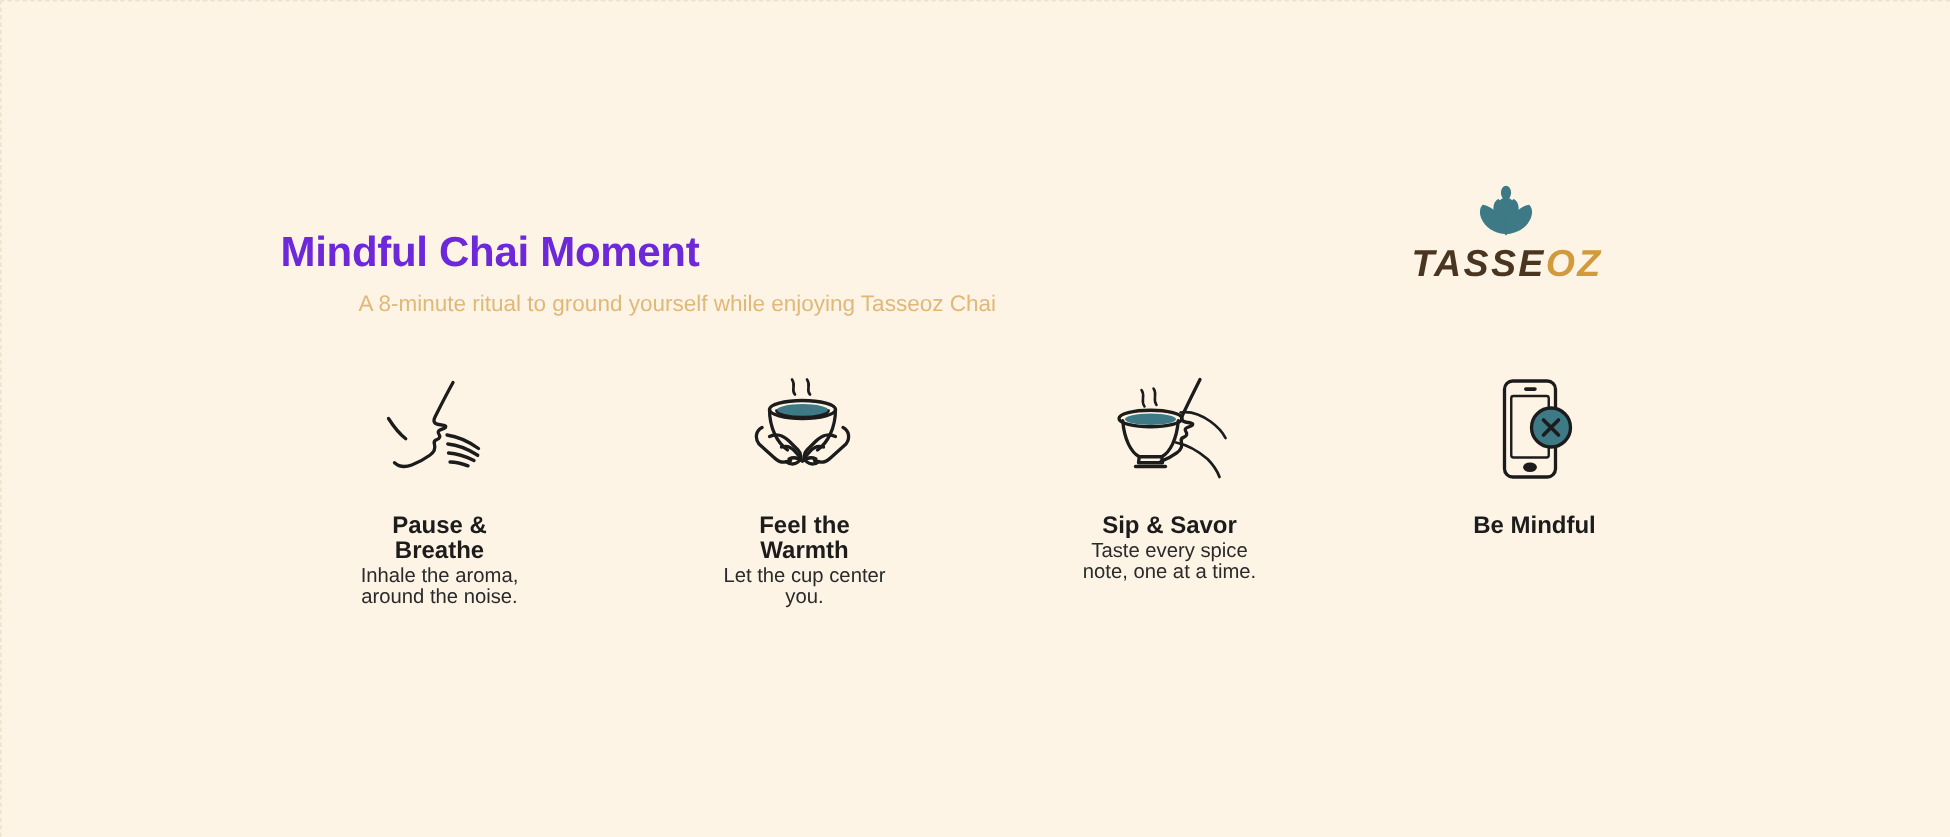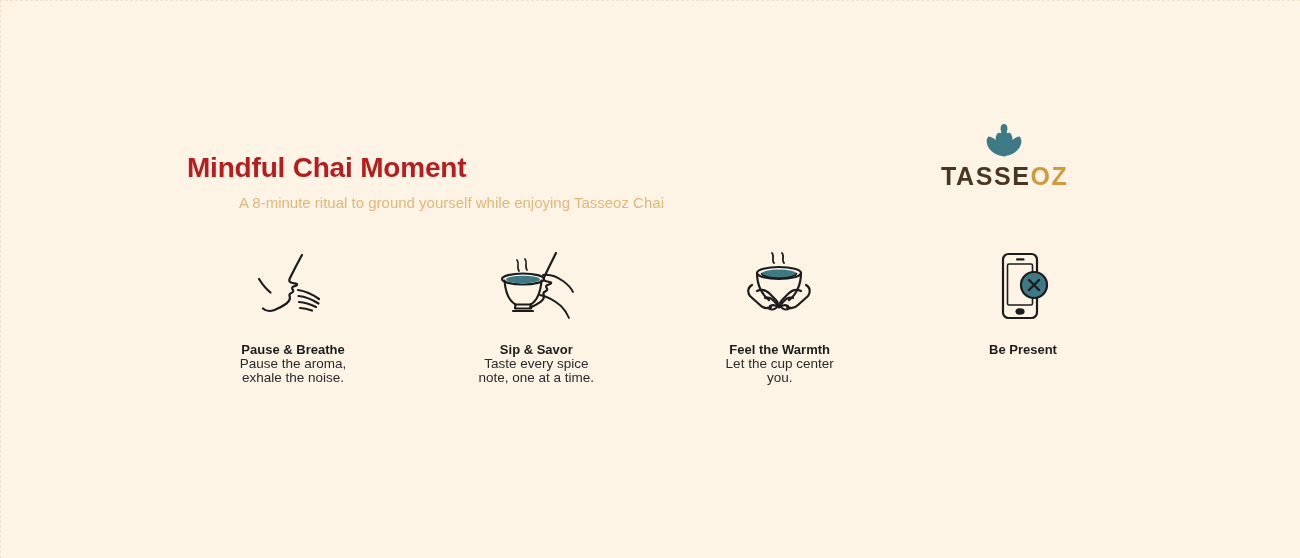--- a/index.html
+++ b/index.html
@@ -26,21 +26,21 @@
   }
   .header {
     position: absolute;
     left: 186px;
     top: 152px;
     width: 820px;
   }
   .title {
     font-size: 28px;
     font-weight: bold;
-    color: #b91c1c;
+    color: #6d28d9;
     letter-spacing: -0.2px;
     line-height: 1.1;
     margin: 0;
     white-space: nowrap;
   }
   .subtitle {
     font-size: 15px;
     color: #e0b878;
     margin: 10px 0 0 52px;
     line-height: 1.2;
@@ -57,20 +57,21 @@
     height: 36px;
     line-height: 0;
   }
   .logo-text {
     margin-top: 5px;
     font-size: 25px;
     font-weight: bold;
     letter-spacing: 1.6px;
     line-height: 1;
     white-space: nowrap;
+    font-style: italic;
   }
   .logo-tasse { color: #4a3520; }
   .logo-oz { color: #d19a3c; }
 
   .steps {
     position: absolute;
     left: 232px;
     top: 248px;
     width: 850px;
     display: flex;
@@ -83,21 +84,21 @@
   }
   .step-icon {
     height: 74px;
     display: flex;
     align-items: center;
     justify-content: center;
     line-height: 0;
   }
   .step-title {
     margin-top: 20px;
-    font-size: 13px;
+    font-size: 16px;
     font-weight: bold;
     color: #1c1c1c;
     line-height: 1.05;
   }
   .step-desc {
     font-size: 13.5px;
     color: #2a2a2a;
     line-height: 1.05;
   }
   .fold-hint {
@@ -146,40 +147,21 @@
         <svg width="86" height="66" viewBox="0 0 86 66" fill="none" stroke="#1c1c1c" stroke-width="2.2" stroke-linecap="round" stroke-linejoin="round" aria-hidden="true">
           <path d="M52 2 C47 11 43 19 40 25 C38.5 28 39.5 29.5 42.5 30 L46 30.6 C47.5 30.9 47.6 32 46 32.6 L43.5 33.6 C42 34.2 41.8 35.2 42.6 36.4 C43.6 37.9 43.3 39.3 41.3 40 C39.6 40.6 39.1 41.6 39.6 43.2 C40.5 46 39.3 48.5 36.5 50.5 C32.5 53.4 28.5 55.5 24.5 57 C20 58.6 16 58.3 13 55.5"></path>
           <path d="M9 26 C12.5 31.5 16 36 20.5 39.5"></path>
           <path d="M48 37 C55 38 62 41 69 46"></path>
           <path d="M48.5 43 C55 43.6 61.5 46 68.5 50.5"></path>
           <path d="M49 49 C54.5 49.3 60 51 66 54"></path>
           <path d="M50 55 C54 55 58 56 62 57.6"></path>
         </svg>
       </div>
       <div class="step-title">Pause &amp; Breathe</div>
-      <div class="step-desc">Pause the aroma, exhale the noise.</div>
-    </div>
-
-    <div class="step">
-      <div class="step-icon">
-        <svg width="86" height="70" viewBox="0 0 86 70" fill="none" stroke="#1c1c1c" stroke-width="2.2" stroke-linecap="round" stroke-linejoin="round" aria-hidden="true">
-          <path d="M26 20 C23 16 27 13 24 9" stroke-width="1.7"></path>
-          <path d="M34 19 C31 15 35 12 32 8" stroke-width="1.7"></path>
-          <ellipse cx="30" cy="28" rx="21" ry="5.5"></ellipse>
-          <ellipse cx="30" cy="28.5" rx="17" ry="3.8" fill="#3d7a85" stroke="none"></ellipse>
-          <path d="M11.5 29.5 C12.5 42 17 50.5 22.5 53.5 L37.5 53.5 C43 50.5 47.5 42 48.5 29.5"></path>
-          <path d="M22.5 53.5 L22 57.5 L38 57.5 L37.5 53.5"></path>
-          <path d="M20 60 L40 60"></path>
-          <path d="M63 2 C58 12 54 20 51.5 25.5 C50 28.5 51 30 54 30.5 L57 31 C58.5 31.3 58.6 32.4 57 33 L54.5 34 C53 34.6 52.8 35.6 53.6 36.8 C54.6 38.3 54.3 39.7 52.3 40.4 C50.6 41 50.1 42 50.6 43.6 C51.5 46.4 50.3 48.9 47.5 50.9 C44 53.4 40.5 55.3 37 56.6"></path>
-          <path d="M50 24 C56.5 23 63 25 70 30 C75 33.6 78 37 80 41" stroke-width="1.8"></path>
-          <path d="M47 44 C54 45.5 61 49 68 55 C72 59 74.5 63 76 67" stroke-width="1.8"></path>
-        </svg>
-      </div>
-      <div class="step-title">Sip &amp; Savor</div>
-      <div class="step-desc">Taste every spice note, one at a time.</div>
+      <div class="step-desc">Inhale the aroma, around the noise.</div>
     </div>
 
     <div class="step">
       <div class="step-icon">
         <svg width="80" height="70" viewBox="0 0 80 70" fill="none" stroke="#1c1c1c" stroke-width="2.2" stroke-linecap="round" stroke-linejoin="round" aria-hidden="true">
           <path d="M34 12 C31 9 35 6 32 2" stroke-width="1.8"></path>
           <path d="M44 12 C41 9 45 6 42 2" stroke-width="1.8"></path>
           <ellipse cx="39" cy="22" rx="22" ry="6"></ellipse>
           <path d="M17 22 C17 34 22 44 29 49"></path>
           <path d="M61 22 C61 34 56 44 49 49"></path>
@@ -193,30 +175,49 @@
           <path d="M53 47 C50 46 46.5 47 44 50 L40 54.5"></path>
           <path d="M30 55 C33 53.5 36 54 39 56.5 C42 54 45 53.5 48 55"></path>
         </svg>
       </div>
       <div class="step-title">Feel the Warmth</div>
       <div class="step-desc">Let the cup center you.</div>
     </div>
 
     <div class="step">
       <div class="step-icon">
+        <svg width="86" height="70" viewBox="0 0 86 70" fill="none" stroke="#1c1c1c" stroke-width="2.2" stroke-linecap="round" stroke-linejoin="round" aria-hidden="true">
+          <path d="M26 20 C23 16 27 13 24 9" stroke-width="1.7"></path>
+          <path d="M34 19 C31 15 35 12 32 8" stroke-width="1.7"></path>
+          <ellipse cx="30" cy="28" rx="21" ry="5.5"></ellipse>
+          <ellipse cx="30" cy="28.5" rx="17" ry="3.8" fill="#3d7a85" stroke="none"></ellipse>
+          <path d="M11.5 29.5 C12.5 42 17 50.5 22.5 53.5 L37.5 53.5 C43 50.5 47.5 42 48.5 29.5"></path>
+          <path d="M22.5 53.5 L22 57.5 L38 57.5 L37.5 53.5"></path>
+          <path d="M20 60 L40 60"></path>
+          <path d="M63 2 C58 12 54 20 51.5 25.5 C50 28.5 51 30 54 30.5 L57 31 C58.5 31.3 58.6 32.4 57 33 L54.5 34 C53 34.6 52.8 35.6 53.6 36.8 C54.6 38.3 54.3 39.7 52.3 40.4 C50.6 41 50.1 42 50.6 43.6 C51.5 46.4 50.3 48.9 47.5 50.9 C44 53.4 40.5 55.3 37 56.6"></path>
+          <path d="M50 24 C56.5 23 63 25 70 30 C75 33.6 78 37 80 41" stroke-width="1.8"></path>
+          <path d="M47 44 C54 45.5 61 49 68 55 C72 59 74.5 63 76 67" stroke-width="1.8"></path>
+        </svg>
+      </div>
+      <div class="step-title">Sip &amp; Savor</div>
+      <div class="step-desc">Taste every spice note, one at a time.</div>
+    </div>
+
+    <div class="step">
+      <div class="step-icon">
         <svg width="70" height="72" viewBox="0 0 70 72" fill="none" stroke="#1c1c1c" stroke-width="2.2" stroke-linecap="round" stroke-linejoin="round" aria-hidden="true">
           <rect x="15" y="4" width="34" height="64" rx="5.5"></rect>
           <rect x="19.5" y="14" width="25" height="41" rx="1.5" stroke-width="1.6"></rect>
           <rect x="28" y="8.2" width="8.5" height="2.4" rx="1.2" fill="#1c1c1c" stroke="none"></rect>
           <ellipse cx="32" cy="61.5" rx="4.6" ry="3.2" fill="#1c1c1c" stroke="none"></ellipse>
           <circle cx="46" cy="35" r="13" fill="#3d7a85" stroke="#1c1c1c" stroke-width="2.2"></circle>
           <path d="M41 30 L51 40 M51 30 L41 40" stroke="#1c1c1c" stroke-width="2.4"></path>
         </svg>
       </div>
-      <div class="step-title">Be Present</div>
+      <div class="step-title">Be Mindful</div>
     </div>
 
 
   </div>
 
   <div class="fold-hint"></div>
 
 </div>
 
 </body></html>

